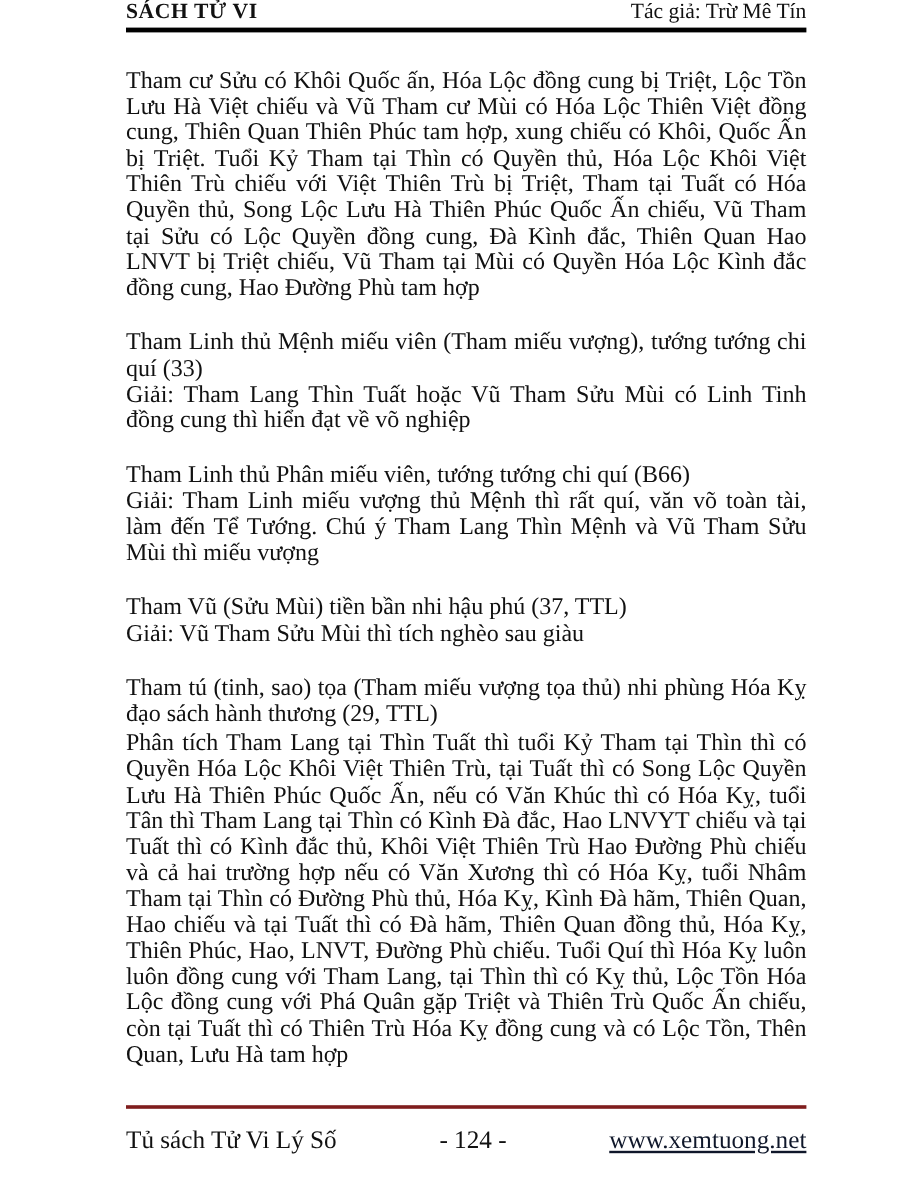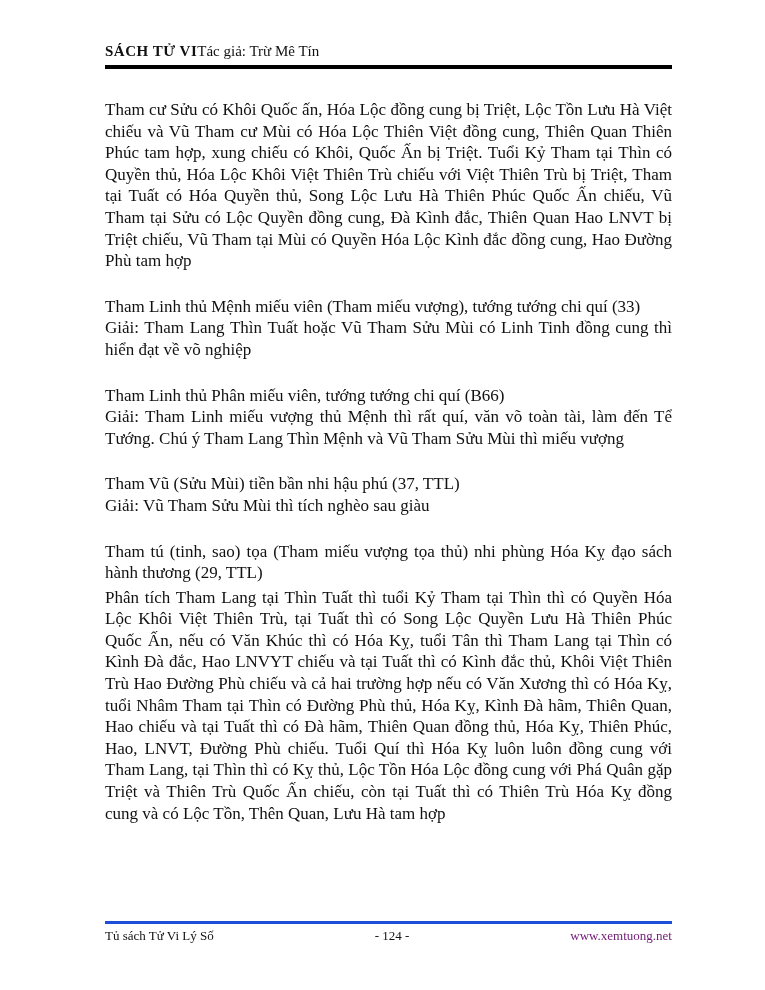--- a/index.html
+++ b/index.html
@@ -15,60 +15,60 @@
     overflow: hidden;
     font-family: "Liberation Serif", "DejaVu Serif", serif;
     color: #111111;
   }
   .inner {
     margin-left: 105px;
     margin-right: 93px;
   }
   
   .page-header {
-    padding-top: 42px;
     display: flex;
-    justify-content: flex-start;
+    justify-content: space-between;
     align-items: baseline;
     border-bottom: 4px solid #000000;
     padding-bottom: 5px;
-    font-size: 15px;
+    font-size: 18px;
     line-height: 18px;
   }
   .page-header .book-title {
     font-weight: bold;
     letter-spacing: 0.5px;
   }
   
   .page-body {
     margin-top: 30px;
-    font-size: 17px;
+    font-size: 20px;
     line-height: 21.6px;
     text-align: justify;
   }
   .blk { margin: 0; }
   .blk.sec { margin-top: 24px; font-family: Liberation Serif, serif; }
   .blk.ans { margin-top: 0; }
   .blk.cont { margin-top: 3px; }
   
   .page-footer {
     position: absolute;
     top: 921px;
     left: 105px;
     right: 93px;
-    border-top: 3px solid #1d4ed8;
-    padding-top: 3px;
+    border-top: 3px solid #7f1d1d;
+    padding-top: 17px;
     display: flex;
     justify-content: space-between;
     align-items: baseline;
-    font-size: 13px;
+    font-size: 21px;
     line-height: 18px;
   }
   .page-footer .website-link {
-    color: #701a75;
+    color: #0f172a;
+    text-decoration: underline;
     cursor: pointer;
   }
 </style>
 </head>
 <body>
 
 <div class="page">
 
   <header class="page-header inner">
     <span class="book-title">SÁCH TỬ VI</span>

